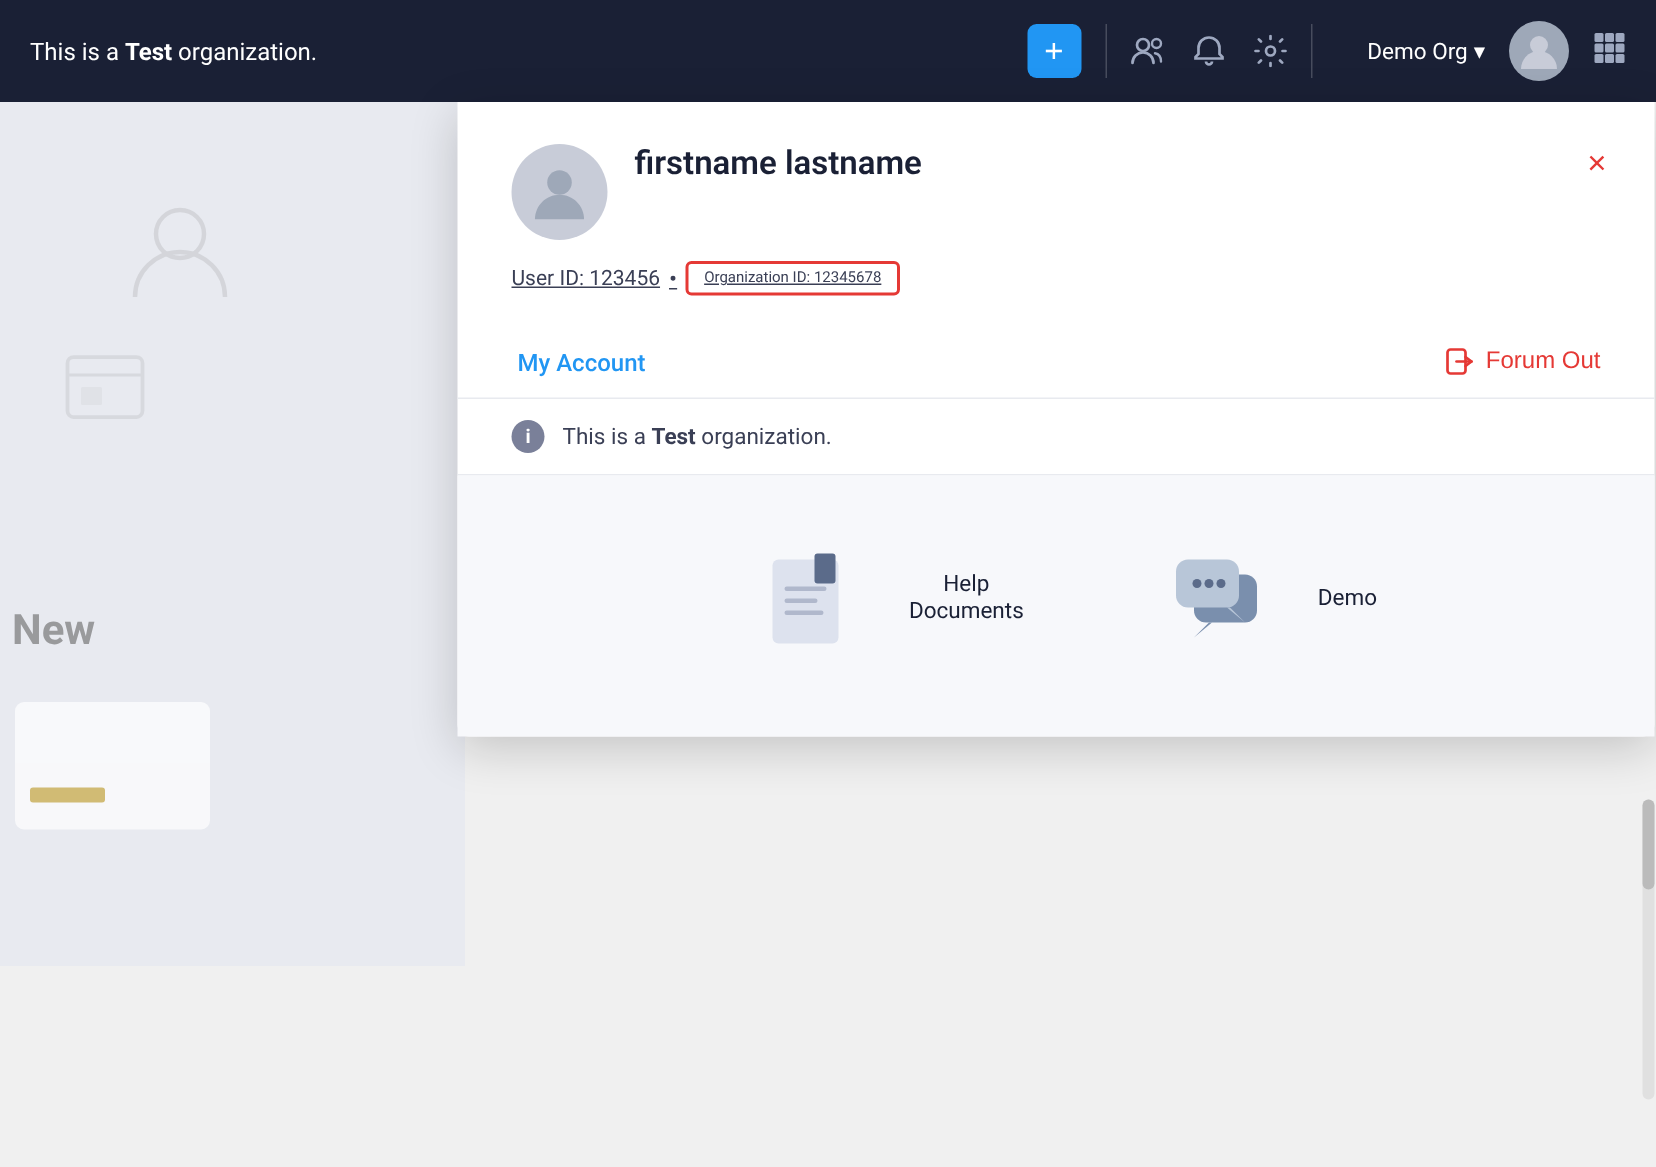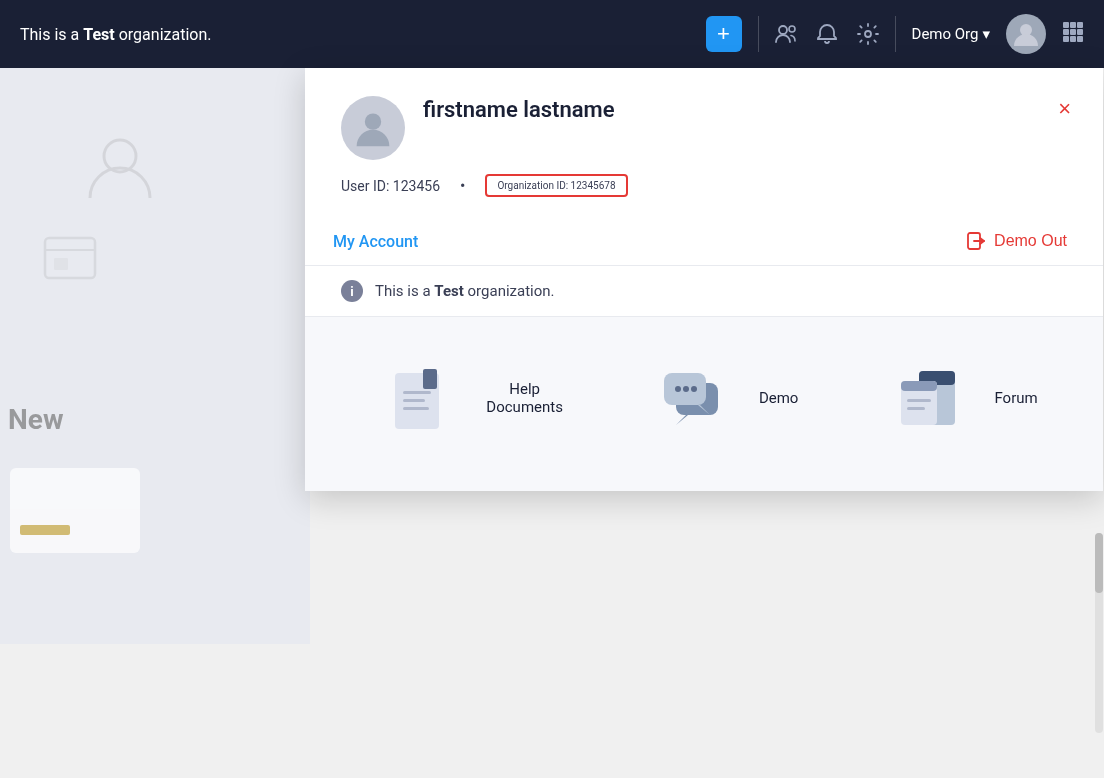--- a/index.html
+++ b/index.html
@@ -53,20 +53,21 @@
       display: flex;
       align-items: center;
     }
     .navbar-org {
       color: #fff;
       font-size: 15px;
       cursor: pointer;
       display: flex;
       align-items: center;
       gap: 4px;
+      margin-left: 21px;
     }
     .navbar-avatar {
       width: 40px;
       height: 40px;
       border-radius: 50%;
       background: #9ea8b8;
       display: flex;
       align-items: center;
       justify-content: center;
       cursor: pointer;
@@ -176,35 +177,36 @@
       position: absolute;
       top: 24px;
       right: 28px;
     }
     .user-ids {
       margin-top: 14px;
       font-size: 14px;
       color: #3a3f55;
       display: flex;
       align-items: center;
-      gap: 20px;
+      gap: 6px;
+      text-decoration: underline;
     }
     .user-id-text { color: #3a3f55; }
     .org-id-box {
       border: 2px solid #e53935;
       border-radius: 4px;
       padding: 4px 10px;
       color: #3a3f55;
       font-size: 10px;
     }
     .dot-separator { color: #3a3f55; font-size: 16px; }
 
     
     .account-actions {
-      padding: 14px 36px 14px 28px;
+      padding: 14px 36px 14px 40px;
       display: flex;
       align-items: center;
       justify-content: space-between;
       border-bottom: 1px solid #e8eaef;
     }
     .my-account-link {
       color: #2196f3;
       font-size: 16px;
       font-weight: 500;
       cursor: pointer;
@@ -393,21 +395,21 @@
   </div>
 
   <div class="account-actions">
     <a class="my-account-link">My Account</a>
     <button class="sign-out-btn">
       <svg width="20" height="20" viewBox="0 0 20 20" fill="none">
         <rect x="2" y="2" width="12" height="16" rx="2" stroke="#e53935" stroke-width="1.8" fill="none"></rect>
         <path d="M14 7l4 3-4 3" stroke="#e53935" stroke-width="1.8" stroke-linecap="round" stroke-linejoin="round"></path>
         <path d="M8 10h10" stroke="#e53935" stroke-width="1.8" stroke-linecap="round"></path>
       </svg>
-      <span>Demo Out</span>
+      <span>Forum Out</span>
     </button>
   </div>
 
   <div class="test-org-notice">
     <div class="info-icon">i</div>
     <span>This is a <strong>Test</strong> organization.</span>
   </div>
 
   <div class="help-section">
 
@@ -438,38 +440,20 @@
           <polygon points="50,52 62,62 52,52" fill="#b8c6d8"></polygon>
 
           <circle cx="30" cy="36" r="3" fill="#5b6b8a"></circle>
           <circle cx="38" cy="36" r="3" fill="#5b6b8a"></circle>
           <circle cx="46" cy="36" r="3" fill="#5b6b8a"></circle>
         </svg>
       </div>
       <span class="help-label">Demo</span>
     </div>
 
-    <div class="help-item">
-      <div class="help-icon-wrapper">
-        <svg width="90" height="90" viewBox="0 0 90 90" fill="none">
-
-          <rect x="36" y="18" width="36" height="54" rx="4" fill="#b8c6d8"></rect>
-
-          <rect x="36" y="18" width="36" height="14" rx="4" fill="#3a4f70"></rect>
-
-          <rect x="18" y="28" width="36" height="44" rx="4" fill="#dde2ee"></rect>
-
-          <rect x="18" y="28" width="36" height="10" rx="4" fill="#8a9ab8"></rect>
-
-          <rect x="24" y="46" width="24" height="3" rx="1.5" fill="#b0b8cc"></rect>
-          <rect x="24" y="54" width="18" height="3" rx="1.5" fill="#b0b8cc"></rect>
-        </svg>
-      </div>
-      <span class="help-label">Forum</span>
-    </div>
 
   </div>
 
   <div class="scrollbar">
     <div class="scrollbar-thumb"></div>
   </div>
 
 </div>
 
 </body></html>

